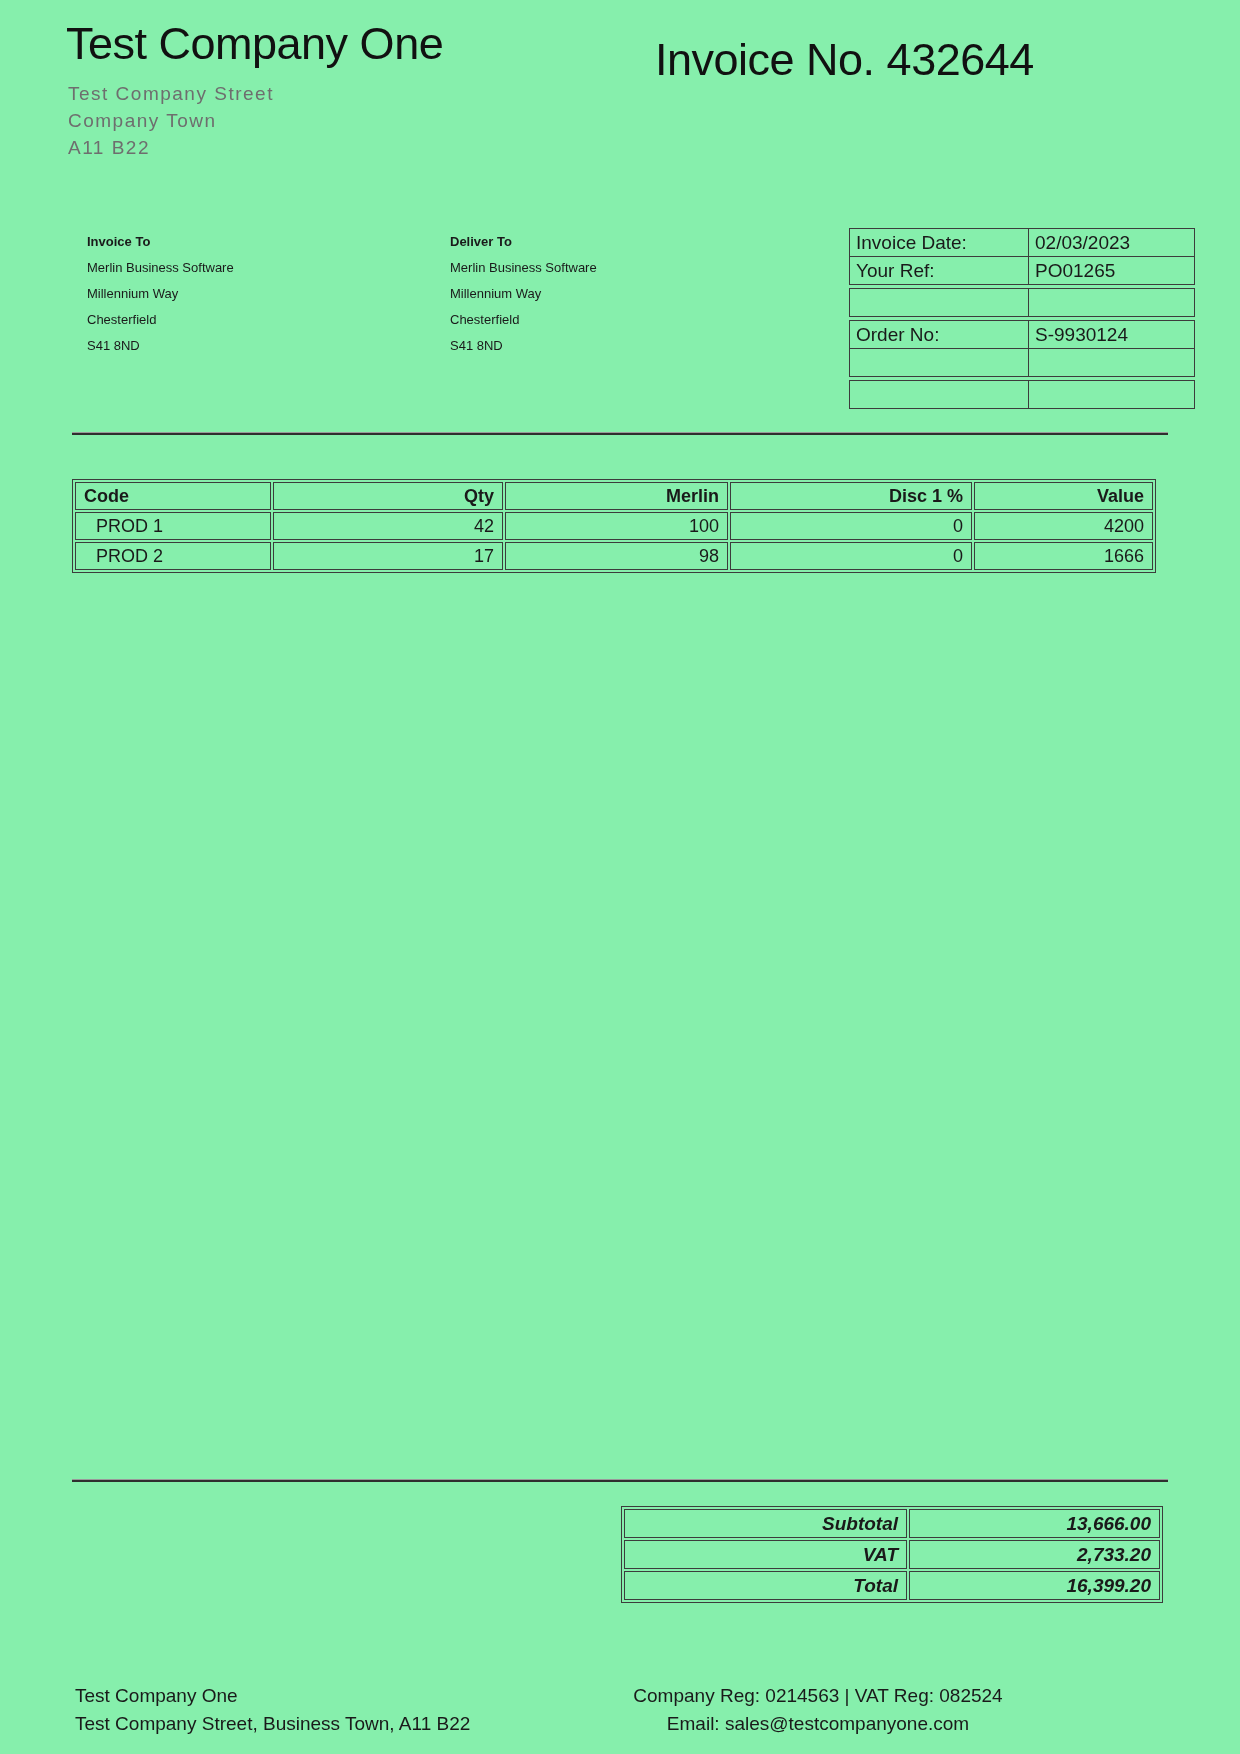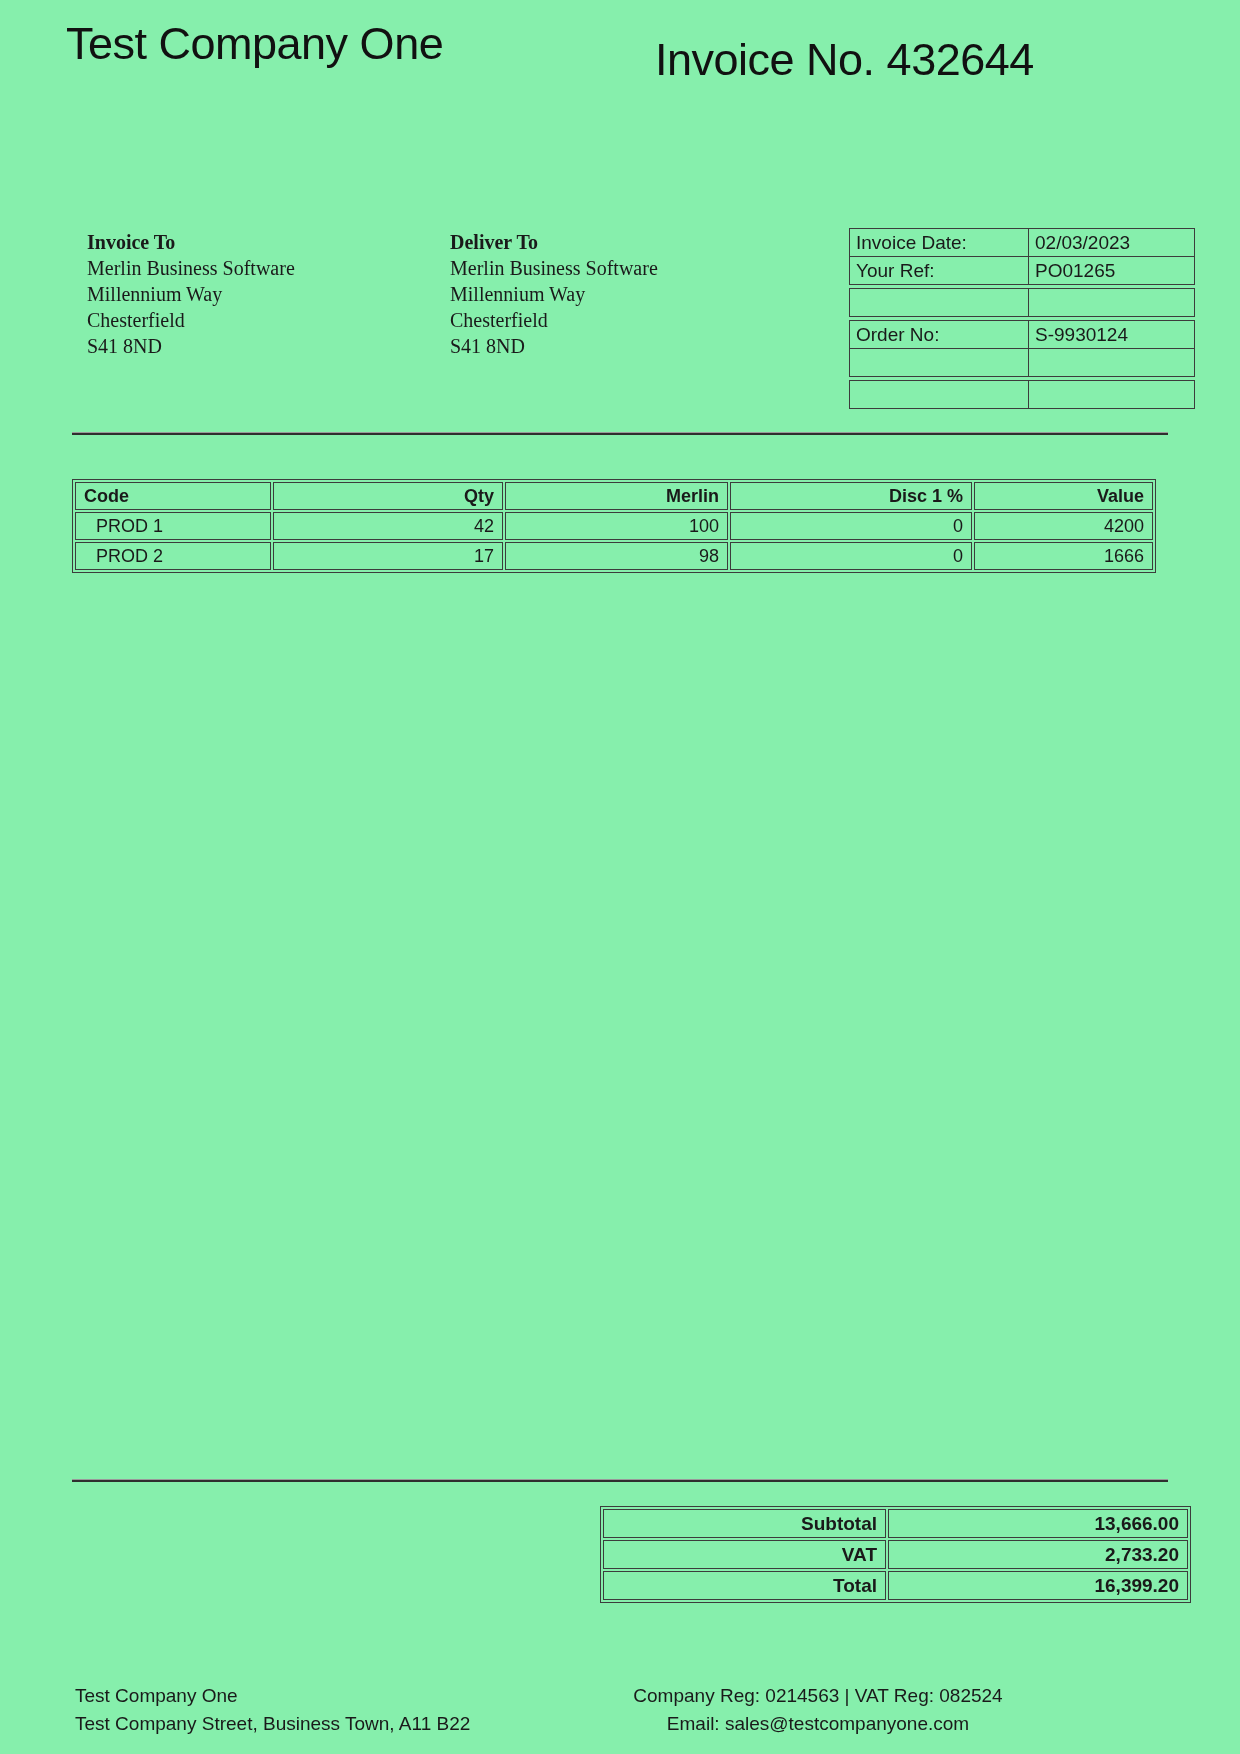--- a/index.html
+++ b/index.html
@@ -22,21 +22,21 @@
   .invoice-title {
     position: absolute; left: 655px; top: 34px;
     font-size: 45px; font-weight: 400; letter-spacing: -0.5px; color: #111;
   }
   .company-address {
     position: absolute; left: 68px; top: 80px;
     font-size: 19px; line-height: 27px; letter-spacing: 1.5px; color: #6e6e6e;
   }
 
   
-  .addr-block { position: absolute; top: 229px; font-size: 20px; line-height: 26px; font-family: Liberation Serif, serif; }
+  .addr-block { position: absolute; top: 229px; font-size: 13px; line-height: 26px; }
   .addr-block .addr-label { font-weight: bold; }
   .invoice-to { left: 87px; }
   .deliver-to { left: 450px; }
 
   
   .details-box { position: absolute; left: 849px; top: 228px; width: 346px; }
   .details-box table {
     width: 100%; border-collapse: collapse; table-layout: fixed;
     margin-bottom: 3px;
   }
@@ -67,23 +67,23 @@
   .items-table td { text-align: right; padding-left: 20px; }
   .items-table th.col-code, .items-table td.cell-code { text-align: left; }
   .col-code { width: 178px; }
   .col-qty { width: 212px; }
   .col-price { width: 205px; }
   .col-disc { width: 224px; }
   .col-value { width: auto; }
 
   
   .totals-table {
-    position: absolute; left: 600px; top: 1506px; width: 591px;
+    position: absolute; left: 621px; top: 1506px; width: 542px;
     border-collapse: separate; border-spacing: 2px;
-    border: 1px solid #3c3c3c; table-layout: fixed;
+    border: 1px solid #3c3c3c; table-layout: fixed; font-style: italic;
   }
   .totals-table td {
     border: 1px solid #3c3c3c; height: 27px;
     font-size: 19px; font-weight: bold; text-align: right;
     padding: 0 8px; vertical-align: middle; white-space: nowrap;
   }
   .totals-table .totals-label-col { width: 265px; }
 
   
   .footer-left {
@@ -95,20 +95,25 @@
     text-align: center; font-size: 19px; line-height: 27.5px;
   }
 </style>
 </head>
 <body>
 
 <div class="page">
 
   <div class="company-name">Test Company One</div>
   <div class="invoice-title">Invoice No. 432644</div>
+  <div class="company-address">
+    <div>Test Company Street</div>
+    <div>Company Town</div>
+    <div>A11 B22</div>
+  </div>
 
   <div class="addr-block invoice-to">
     <div class="addr-label">Invoice To</div>
     <div>Merlin Business Software</div>
     <div>Millennium Way</div>
     <div>Chesterfield</div>
     <div>S41 8ND</div>
   </div>
 
   <div class="addr-block deliver-to">

